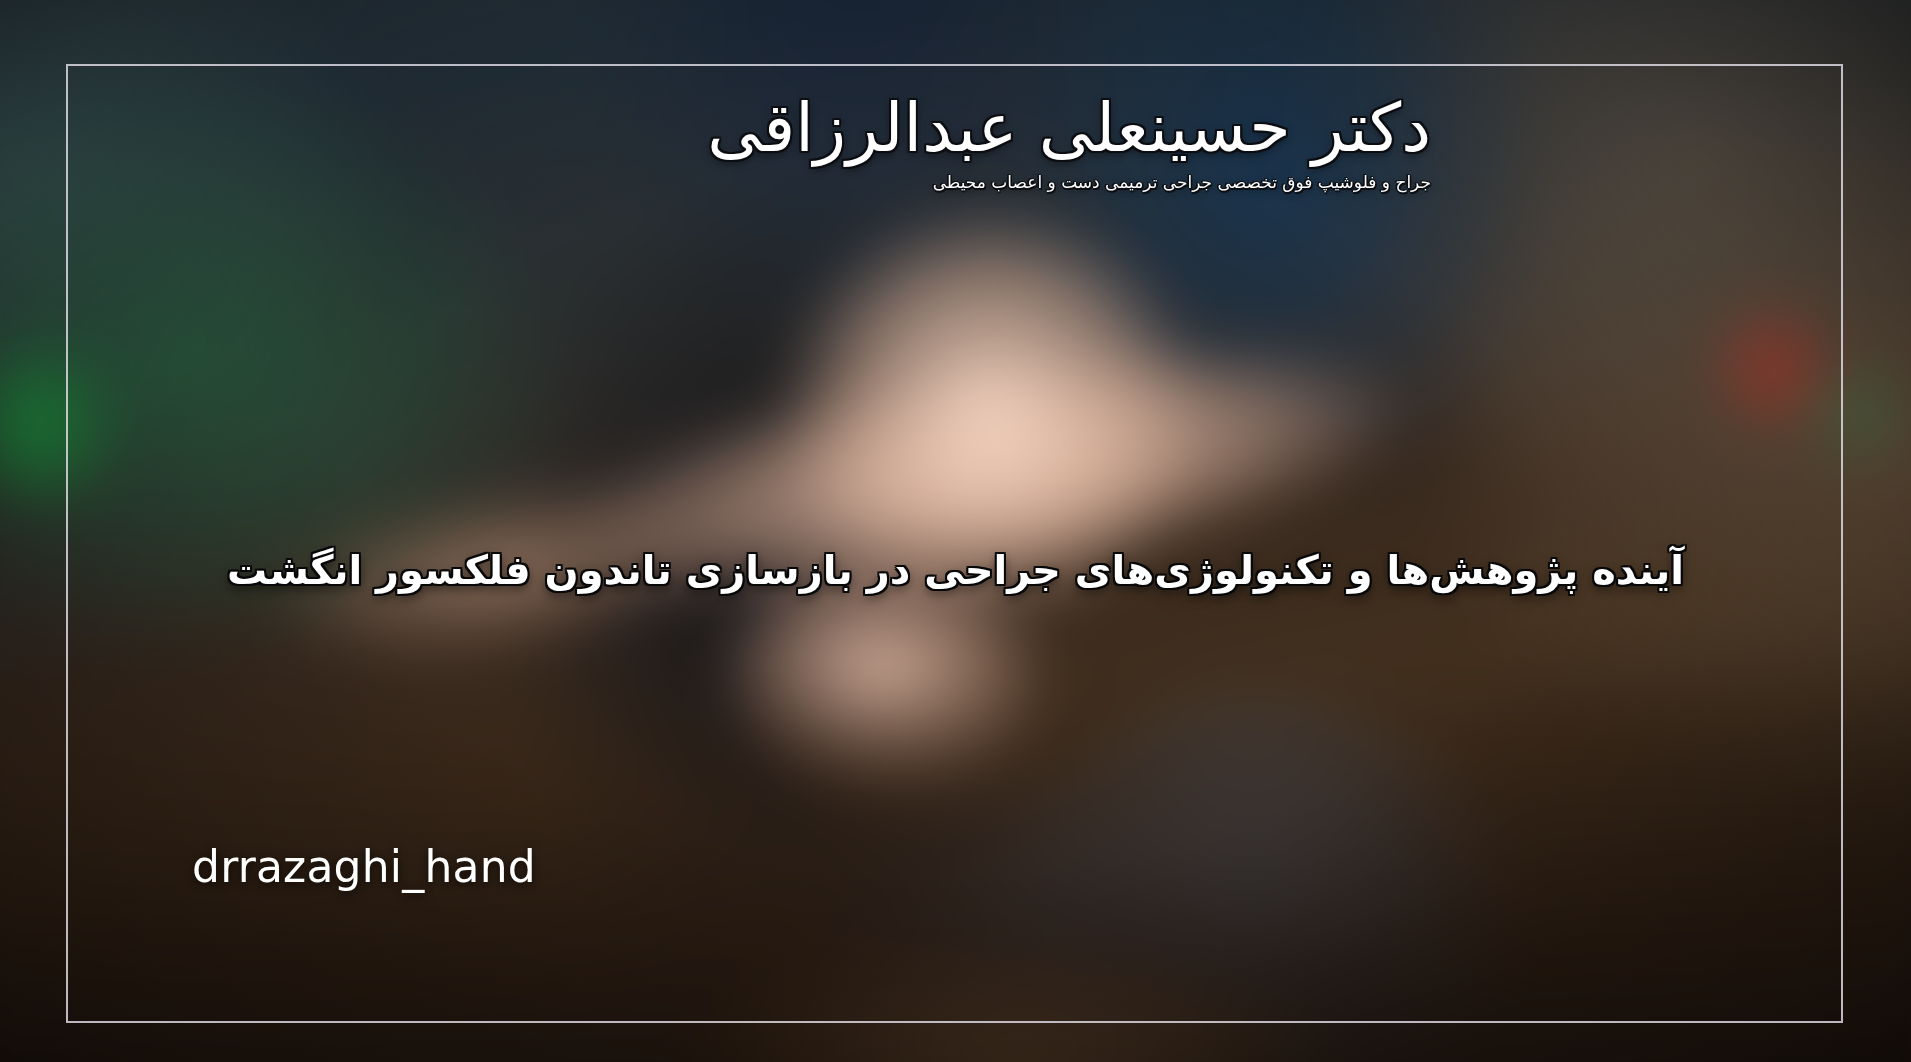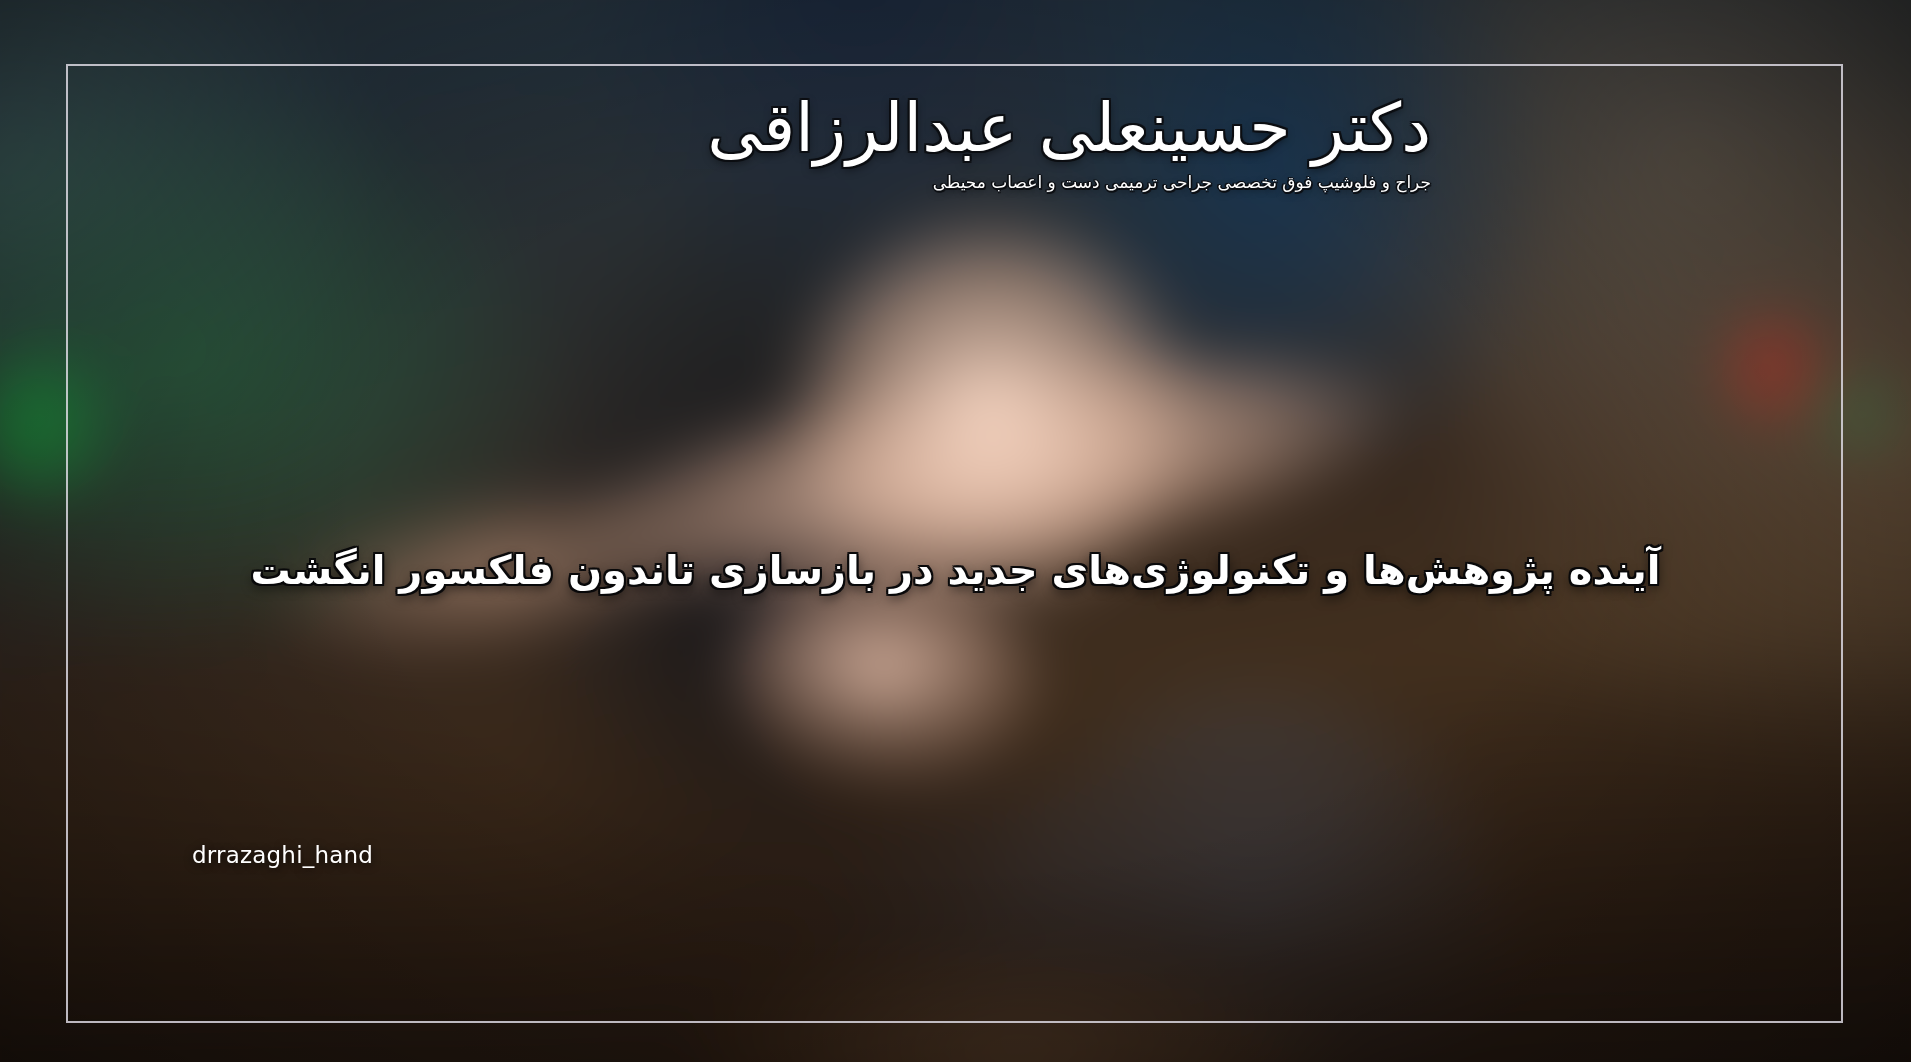--- a/index.html
+++ b/index.html
@@ -255,21 +255,21 @@
        0 4px 12px rgba(0,0,0,0.7);
   }
 
   .watermark {
     position: absolute;
     left: 192px;
     top: 843px;
     margin: 0;
     direction: ltr;
     text-align: left;
-    font-size: 23px;
+    font-size: 44px;
     line-height: 1.1;
     font-weight: 400;
     color: #ffffff;
     letter-spacing: 0.2px;
     text-shadow: 0 2px 8px rgba(0,0,0,0.75);
   }
 </style>
 </head>
 <body>
 
@@ -293,17 +293,17 @@
 
   <div class="vignette"></div>
 
   <div class="frame"></div>
 
   <div class="header-block">
     <h1 class="doctor-name">دکتر حسینعلی عبدالرزاقی</h1>
     <p class="doctor-subtitle">جراح و فلوشیپ فوق تخصصی جراحی ترمیمی دست و اعصاب محیطی</p>
   </div>
 
-  <h2 class="headline">آینده پژوهش‌ها و تکنولوژی‌های جدید در بازسازی تاندون فلکسور انگشت</h2>
+  <h2 class="headline">آینده پژوهش‌ها و تکنولوژی‌های جراحی در بازسازی تاندون فلکسور انگشت</h2>
 
   <p class="watermark">drrazaghi_hand</p>
 
 </div>
 
 </body></html>

